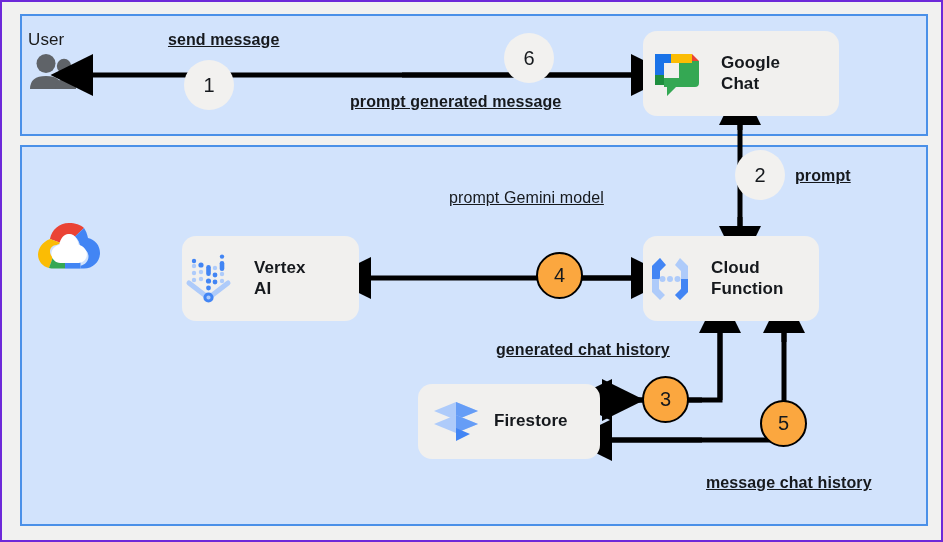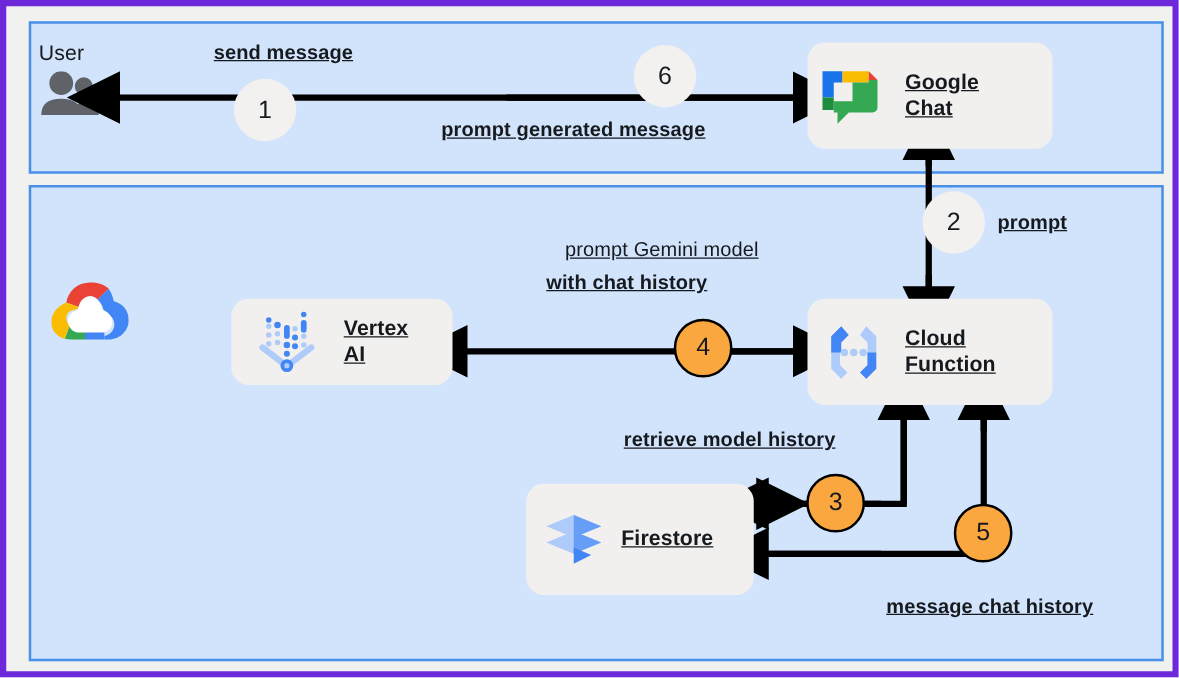--- a/index.html
+++ b/index.html
@@ -8,21 +8,21 @@
     background: #ffffff;
   }
   body {
     font-family: "Liberation Sans", sans-serif;
   }
   #canvas {
     position: relative;
     width: 943px;
     height: 542px;
     background: #f1f1f0;
-    border: 5px solid #6d28d9;
+    border: 2px solid #6d28d9;
     box-sizing: border-box;
     overflow: hidden;
   }
   .panel {
     position: absolute;
     background: #d2e3fc;
     border: 2px solid #4a90e8;
     box-sizing: border-box;
   }
   #panel-user   { left: 18px;  top: 12px;  width: 908px; height: 122px; }
@@ -54,29 +54,28 @@
     align-items: center;
     justify-content: center;
   }
   .svc .svc-label {
     font-size: 17px;
     font-weight: bold;
     color: #16191d;
     line-height: 1.2;
     white-space: pre-line;
     letter-spacing: .1px;
-    text-decoration: underline;
   }
   #box-google-chat    { left: 641px; top: 29px;  width: 196px; height: 85px; padding-left: 8px; }
   #box-google-chat .svc-label { margin-left: 18px; }
-  #box-vertex-ai      { left: 180px; top: 234px; width: 177px; height: 69px; padding-left: 20px; }
+  #box-vertex-ai      { left: 180px; top: 234px; width: 177px; height: 85px; padding-left: 2px; }
   #box-vertex-ai .svc-label { margin-left: 16px; }
-  #box-cloud-function { left: 641px; top: 234px; width: 196px; height: 85px; padding-left: 10px; }
+  #box-cloud-function { left: 641px; top: 234px; width: 176px; height: 85px; }
   #box-cloud-function .svc-label { margin-left: 14px; }
-  #box-firestore      { left: 416px; top: 382px; width: 182px; height: 89px; padding-left: 12px; }
+  #box-firestore      { left: 416px; top: 382px; width: 182px; height: 75px; padding-left: 12px; }
   #box-firestore .svc-label { margin-left: 12px; }
 
   
   #user-icon { position: absolute; left: 25px; top: 52px; }
 
   
   #gcp-logo { position: absolute; left: 36px; top: 218px; }
 
   
   .conn-label {
@@ -255,22 +254,21 @@
         <path d="M26 32 L40 38 L26 45 z" fill="#4285f4"></path>
       </svg>
     </span>
     <span class="svc-label">Firestore</span>
   </div>
 
   <div class="conn-label bold" id="lbl-send-message">send message</div>
   <div class="conn-label bold" id="lbl-answer-generated">prompt generated message</div>
   <div class="conn-label bold" id="lbl-execute">prompt</div>
   <div class="conn-label" id="lbl-prompt-1">prompt Gemini model</div>
-  <div class="conn-label bold" id="lbl-prompt-2">with chat history</div>
-  <div class="conn-label bold" id="lbl-retrieve">retrieve model history</div>
+  <div class="conn-label bold" id="lbl-retrieve">generated chat history</div>
   <div class="conn-label bold" id="lbl-update">message chat history</div>
 
   <div class="badge grey" id="badge-1">1</div>
   <div class="badge grey" id="badge-6">6</div>
   <div class="badge grey" id="badge-2">2</div>
   <div class="badge orange" id="badge-4">4</div>
   <div class="badge orange" id="badge-3">3</div>
   <div class="badge orange" id="badge-5">5</div>
 
 </div>

